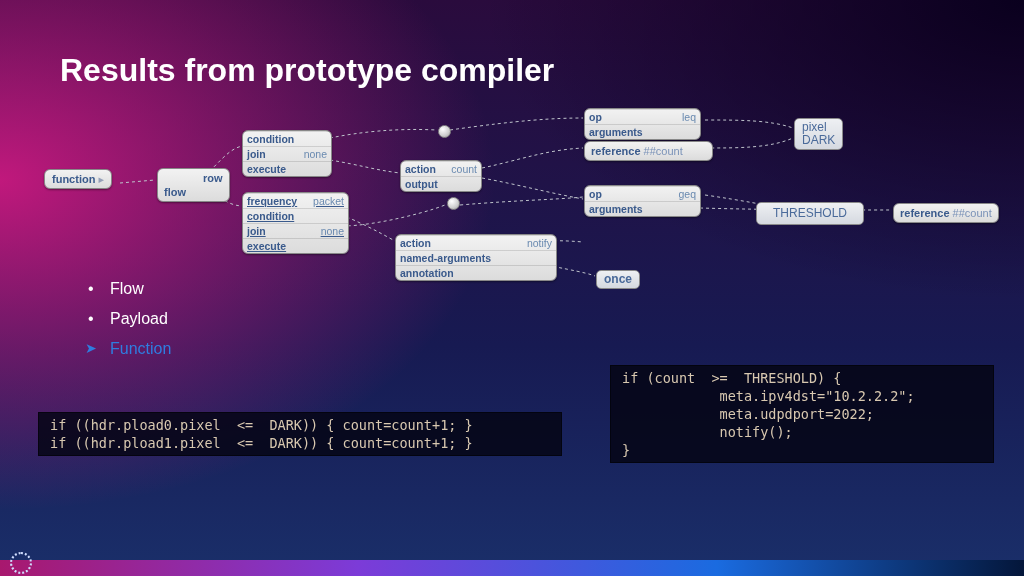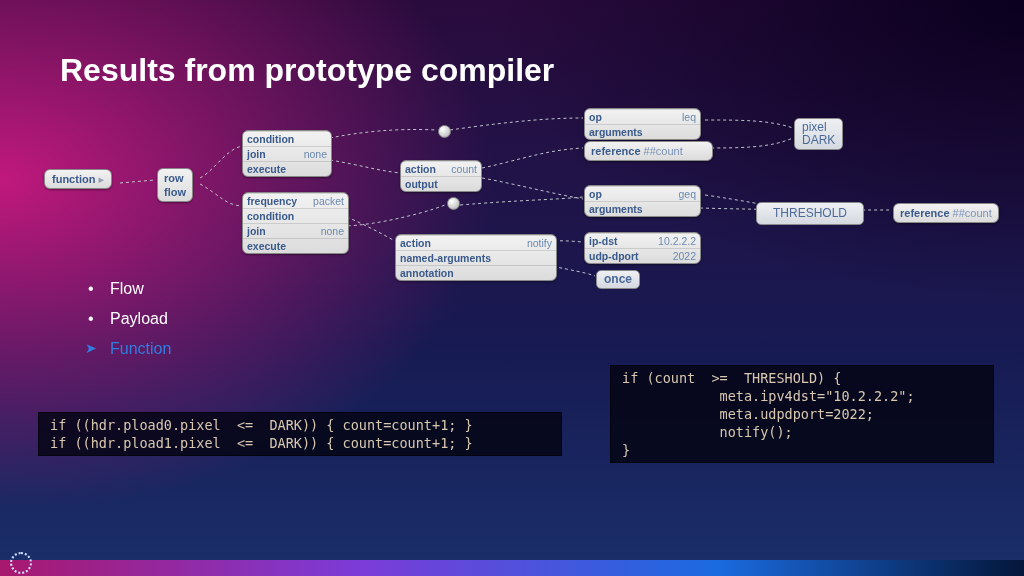--- a/index.html
+++ b/index.html
@@ -60,21 +60,21 @@
  <path d="M705,148 C740,148 770,148 793,138"></path>
  <path d="M705,195 C740,200 770,206 794,210"></path>
  <path d="M700,208 C770,210 840,210 892,210"></path>
 </svg>
 
 <div class="diagram">
 
  <div class="node small" style="left:44px;top:169px;"><span>function</span> <span style="font-weight:normal;color:#95a0b8;">▸</span></div>
 
  <div class="node" style="left:157px;top:168px;padding:2px 6px;">
-  <div style="font-weight:bold;">row</div>
+  <div style="font-weight:bold;margin-left:39px;">row</div>
   <div style="font-weight:bold;">flow</div>
  </div>
 
  <div class="node" style="left:242px;top:130px;width:88px;padding:0;">
   <table style="width:100%">
         <tbody>
           <tr>
             <td class="k">condition</td>
             <td class="v"></td>
           </tr>
@@ -83,21 +83,21 @@
             <td class="v">none</td>
           </tr>
   <tr>
             <td class="k">execute</td>
             <td class="v"></td>
           </tr>
         </tbody>
       </table>
  </div>
 
- <div class="node" style="left:242px;top:192px;width:105px;padding:0;">
+ <div class="node" style="left:242px;top:192px;width:105px;padding:0;text-decoration:underline;">
   <table style="width:100%">
         <tbody>
           <tr>
             <td class="k">frequency</td>
             <td class="v">packet</td>
           </tr>
   <tr>
             <td class="k">condition</td>
             <td class="v"></td>
           </tr>
@@ -177,34 +177,20 @@
             <td class="v">geq</td>
           </tr>
   <tr>
             <td class="k">arguments</td>
             <td class="v"></td>
           </tr>
         </tbody>
       </table>
  </div>
 
- <div class="node" style="left:584px;top:232px;width:115px;padding:0;">
-  <table style="width:100%">
-        <tbody>
-          <tr>
-            <td class="k">ip-dst</td>
-            <td class="v">10.2.2.2</td>
-          </tr>
-  <tr>
-            <td class="k">udp-dport</td>
-            <td class="v">2022</td>
-          </tr>
-        </tbody>
-      </table>
- </div>
 
  <div class="enum" style="left:794px;top:118px;">
   <div>pixel</div>
       <div>DARK</div>
  </div>
 
  <div class="enum" style="left:756px;top:202px;padding:4px 16px;">THRESHOLD</div>
 
  <div class="enum" style="left:596px;top:270px;font-weight:bold;">once</div>
 

